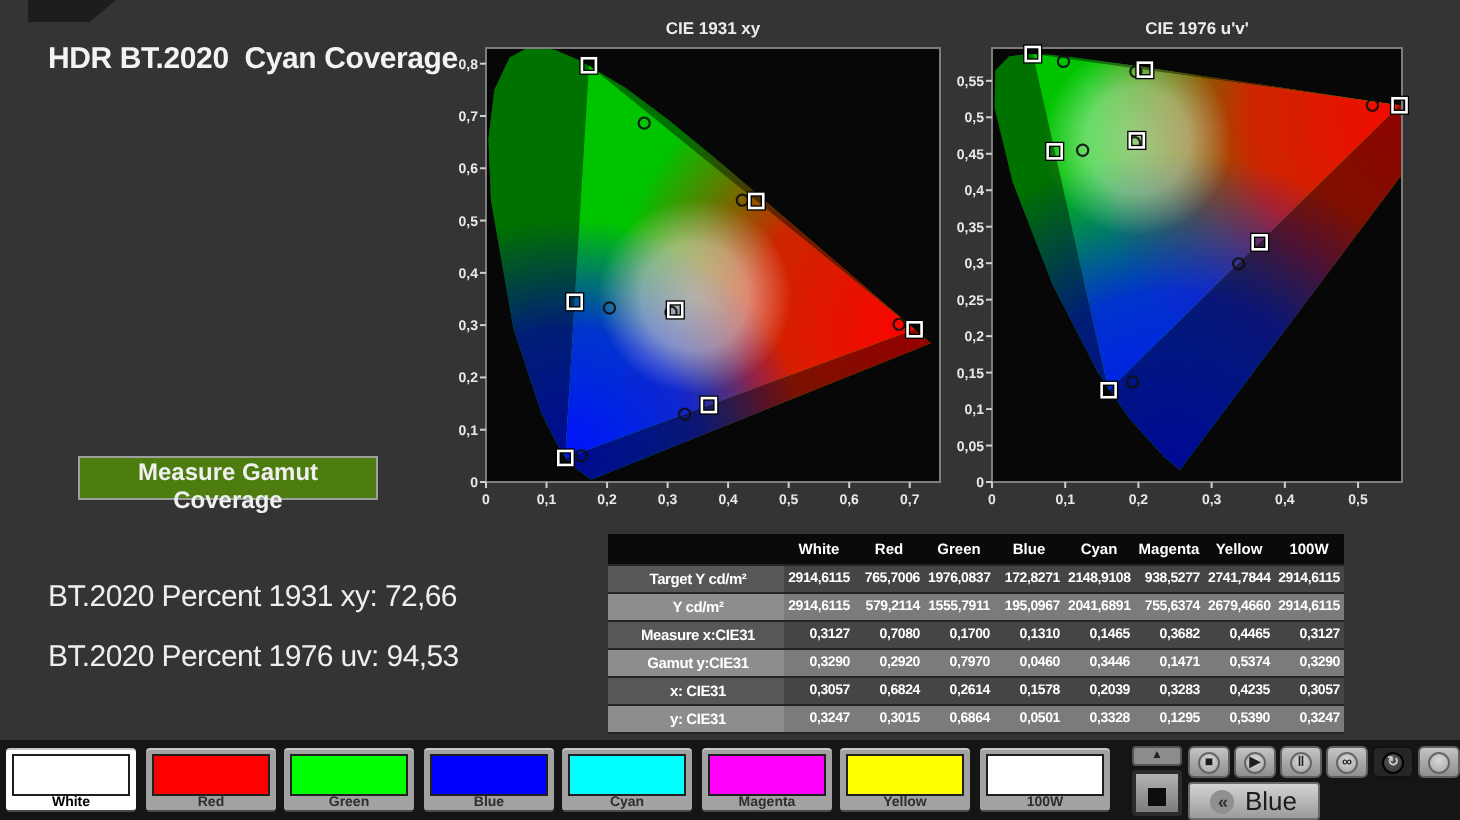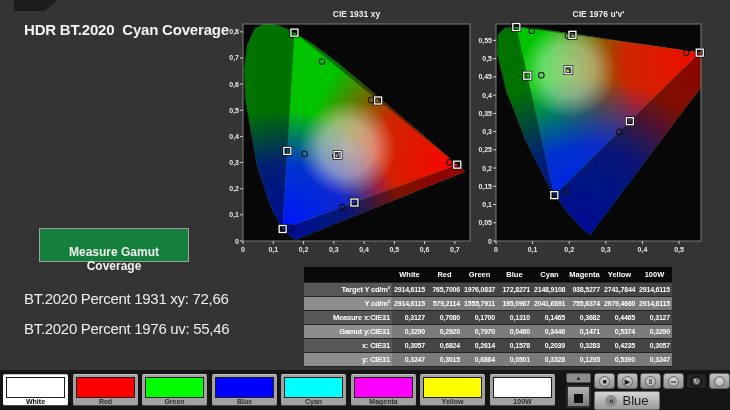--- a/index.html
+++ b/index.html
@@ -6,34 +6,34 @@
   .stage{position:relative;width:730px;height:410px;background:#343434;overflow:hidden;
          font-family:"Liberation Sans",sans-serif;-webkit-font-smoothing:antialiased;}
   .corner-tab{position:absolute;left:14px;top:0;width:44px;height:11px;background:#1d1d1d;
               clip-path:polygon(0 0,100% 0,70% 100%,0 100%);}
   .page-title{position:absolute;left:24px;top:21px;font-size:15px;font-weight:bold;
               color:#f3f3f3;letter-spacing:-0.2px;white-space:pre;}
   .chart-svg{position:absolute;}
   #chart1931{left:222px;top:4px;}
   #chart1976{left:476px;top:4px;}
   .measure-btn{position:absolute;left:39px;top:228px;width:150px;height:22px;
-               background:#15803d;border:1px solid #9e9e9e;color:#f0f0f0;
+               background:#4d7c0f;border:1px solid #9e9e9e;color:#f0f0f0;
                font-family:"Liberation Sans",sans-serif;font-size:12px;font-weight:bold;
-               padding:16px;cursor:pointer;}
+               padding:0;cursor:pointer;}
   .readout{position:absolute;left:24px;color:#eeeeee;font-size:15px;font-weight:normal;
            letter-spacing:-0.3px;white-space:nowrap;}
   #readout1{top:290px;} #readout2{top:320px;}
   table.gamut{position:absolute;left:304px;top:267px;border-collapse:collapse;
               table-layout:fixed;width:332px;color:#fff;}
   table.gamut th,table.gamut td{padding:0 2px;height:13px;line-height:13px;
               white-space:nowrap;overflow:visible;border-bottom:1px solid #242424;}
   table.gamut thead th{background:#0a0a0a;height:15px;font-size:7.5px;font-weight:bold;
               text-align:center;}
   table.gamut td{font-size:7px;font-weight:bold;text-align:right;letter-spacing:-0.2px;}
-  table.gamut td.rowlabel{font-size:7.5px;text-align:right;padding-left:4px;}
+  table.gamut td.rowlabel{font-size:7.5px;text-align:center;padding-left:4px;}
   tr.row-dark td{background:#454545;} tr.row-dark td.rowlabel{background:#575757;}
   tr.row-light td{background:#7b7b7b;} tr.row-light td.rowlabel{background:#8d8d8d;}
   .bottom-bar{position:absolute;left:0;top:370px;width:730px;height:40px;background:#151515;}
   .swatch{position:absolute;top:374px;width:65px;height:32px;background:#a2a2a2;
           border-radius:2px;border-top:1px solid #c6c6c6;border-bottom:1px solid #4a4a4a;
           box-sizing:border-box;cursor:pointer;}
   .swatch.selected{background:#ffffff;}
   .swatch .chip{margin:2px 3px 0 3px;height:19px;border:1px solid #1f1f1f;}
   .swatch .lbl{text-align:center;font-size:7px;line-height:8px;color:#2e2e2e;font-weight:bold;}
   .swatch.selected .lbl{color:#000;}
@@ -317,21 +317,21 @@
       </g>
       <g>
         <rect x="92.93571428571428" y="27.331764705882335" width="7" height="7" fill="none" stroke="#000" stroke-width="2.6"></rect>
         <rect x="92.93571428571428" y="27.331764705882335" width="7" height="7" fill="none" stroke="#fff" stroke-width="1.3"></rect>
       </g>
     </svg>
 
   <button class="measure-btn">Measure Gamut Coverage</button>
 
   <div id="readout1" class="readout">BT.2020 Percent 1931 xy: 72,66</div>
-  <div id="readout2" class="readout">BT.2020 Percent 1976 uv: 55,46</div>
+  <div id="readout2" class="readout">BT.2020 Percent 1976 uv: 94,53</div>
 
   <table class="gamut">
     <thead>
         <tr>
           <th style="width: 84px;"></th>
           <th style="width: 31px;">White</th>
           <th style="width: 31px;">Red</th>
           <th style="width: 31px;">Green</th>
           <th style="width: 31px;">Blue</th>
           <th style="width: 31px;">Cyan</th>

